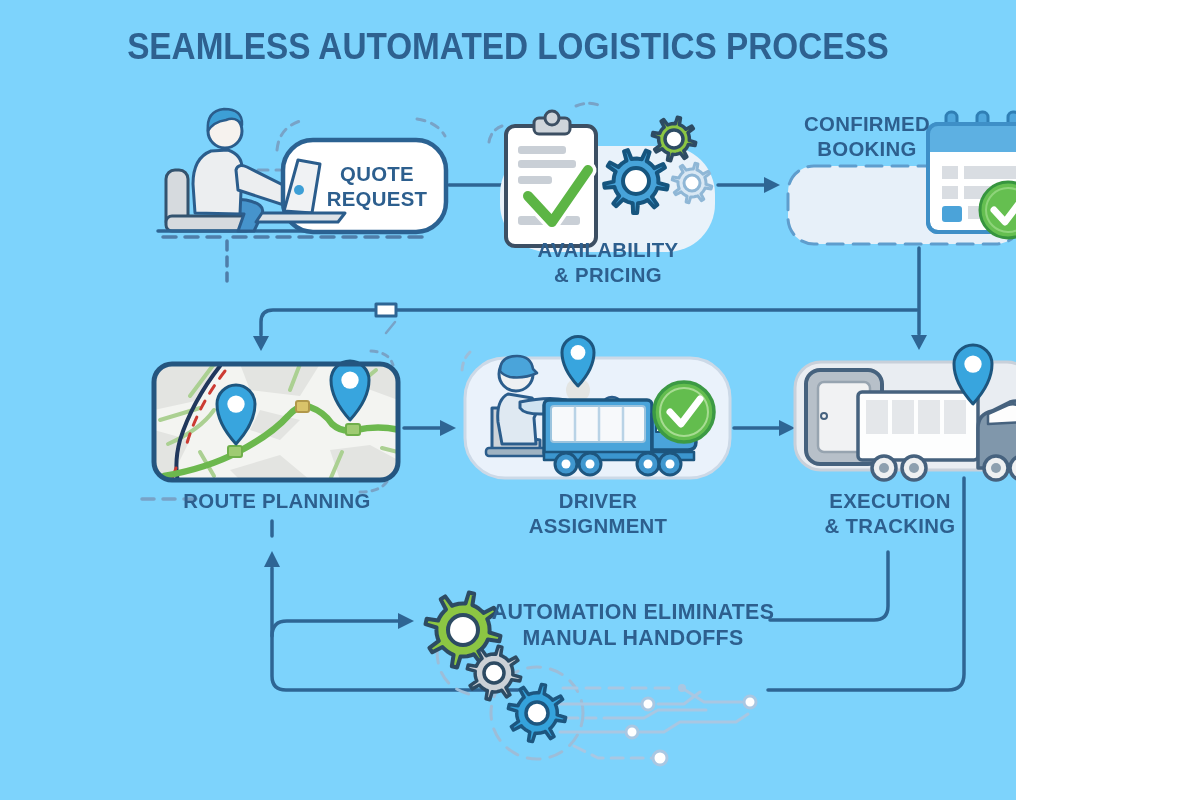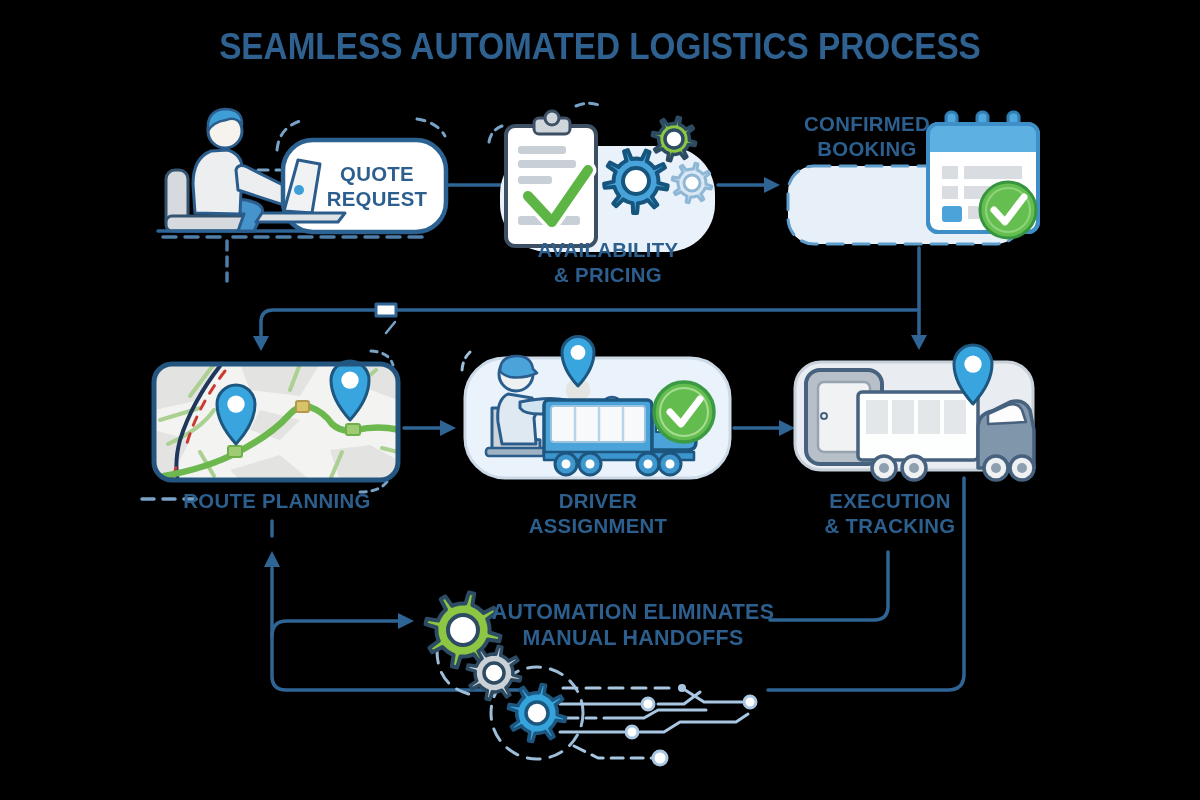--- a/index.html
+++ b/index.html
@@ -1,16 +1,16 @@
 <!DOCTYPE html>
 <html><head>
 <meta charset="utf-8">
 <style>
   html,body{margin:0;padding:0;background:#fff;}
-  #stage{position:relative;width:1200px;height:800px;background:#000000;overflow:hidden;
+  #stage{position:relative;width:1016px;height:800px;background:#7dd3fc;overflow:hidden;
          font-family:"Liberation Sans",sans-serif;}
   #art{position:absolute;left:0;top:0;}
   #art *{stroke-linecap:round;stroke-linejoin:round;}
   .lbl{position:absolute;font-weight:bold;font-size:21px;color:#2d5f8e;text-align:center;
        white-space:pre-line;line-height:1.18;letter-spacing:.3px;transform:scaleX(.97);}
   .title{position:absolute;left:0;top:26px;width:100%;text-align:center;font-weight:bold;
          font-size:37px;color:#2e6190;letter-spacing:0;transform:scaleX(.9);white-space:pre;}
   .callout{font-size:22px;}
 </style>
 </head>

